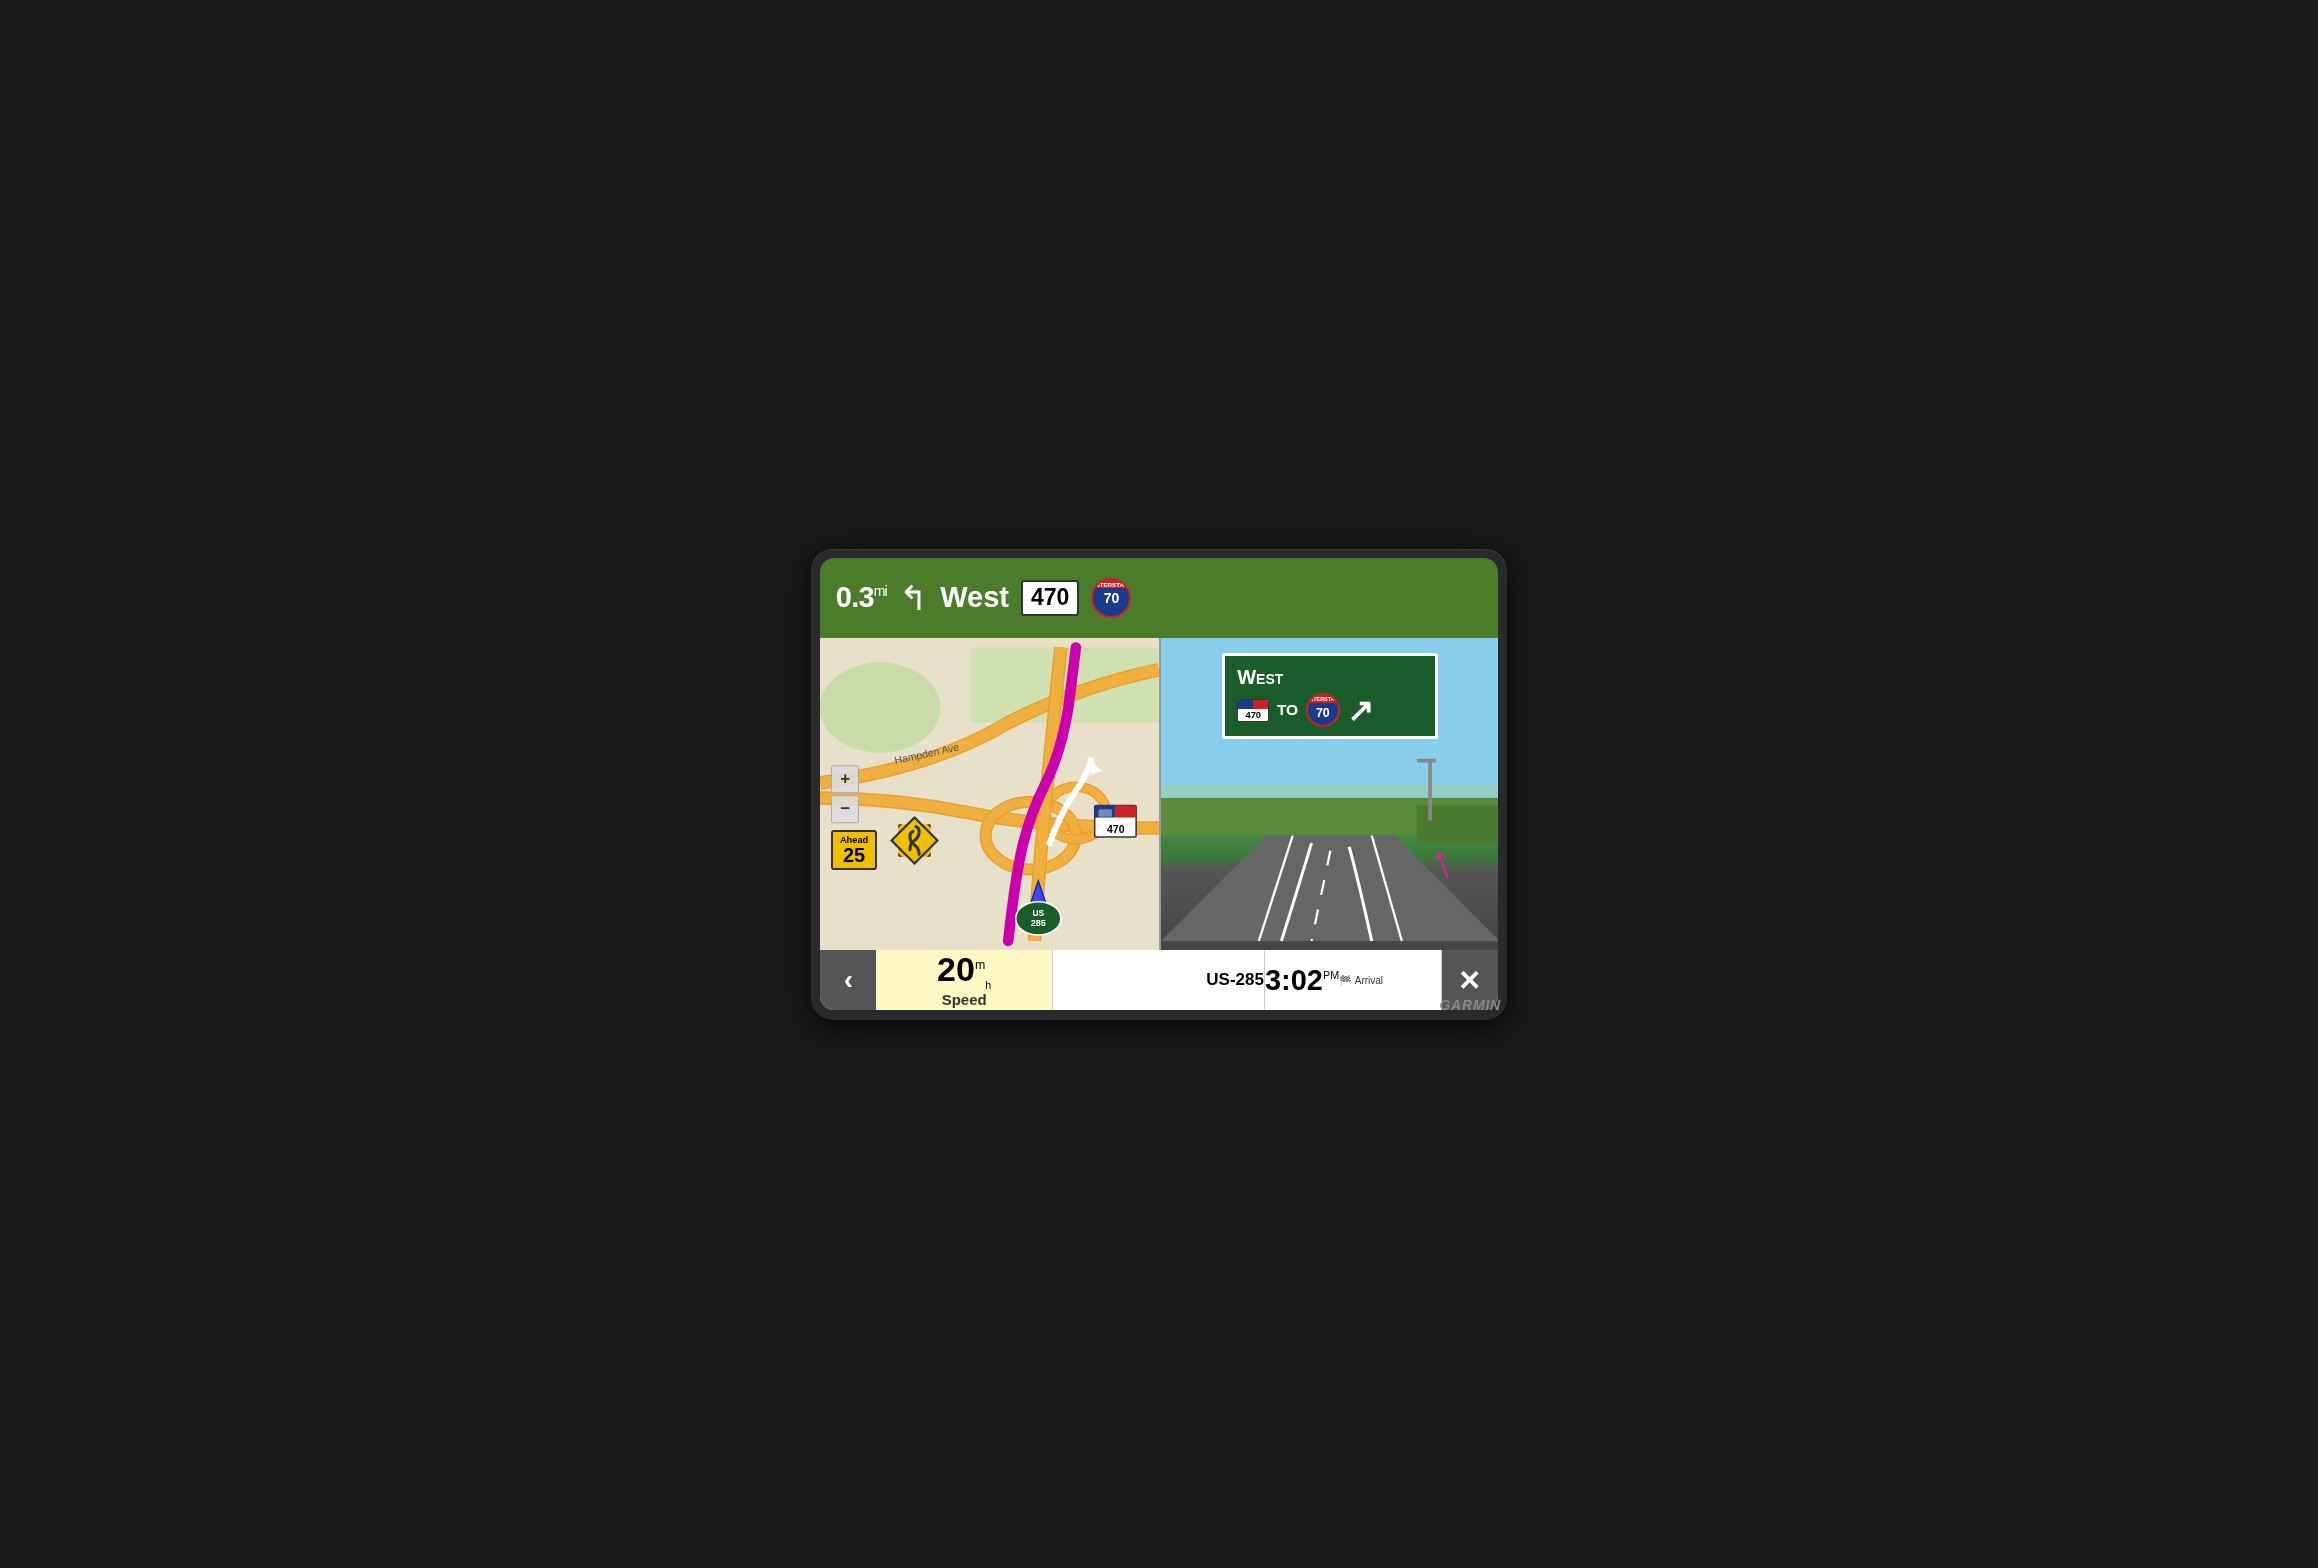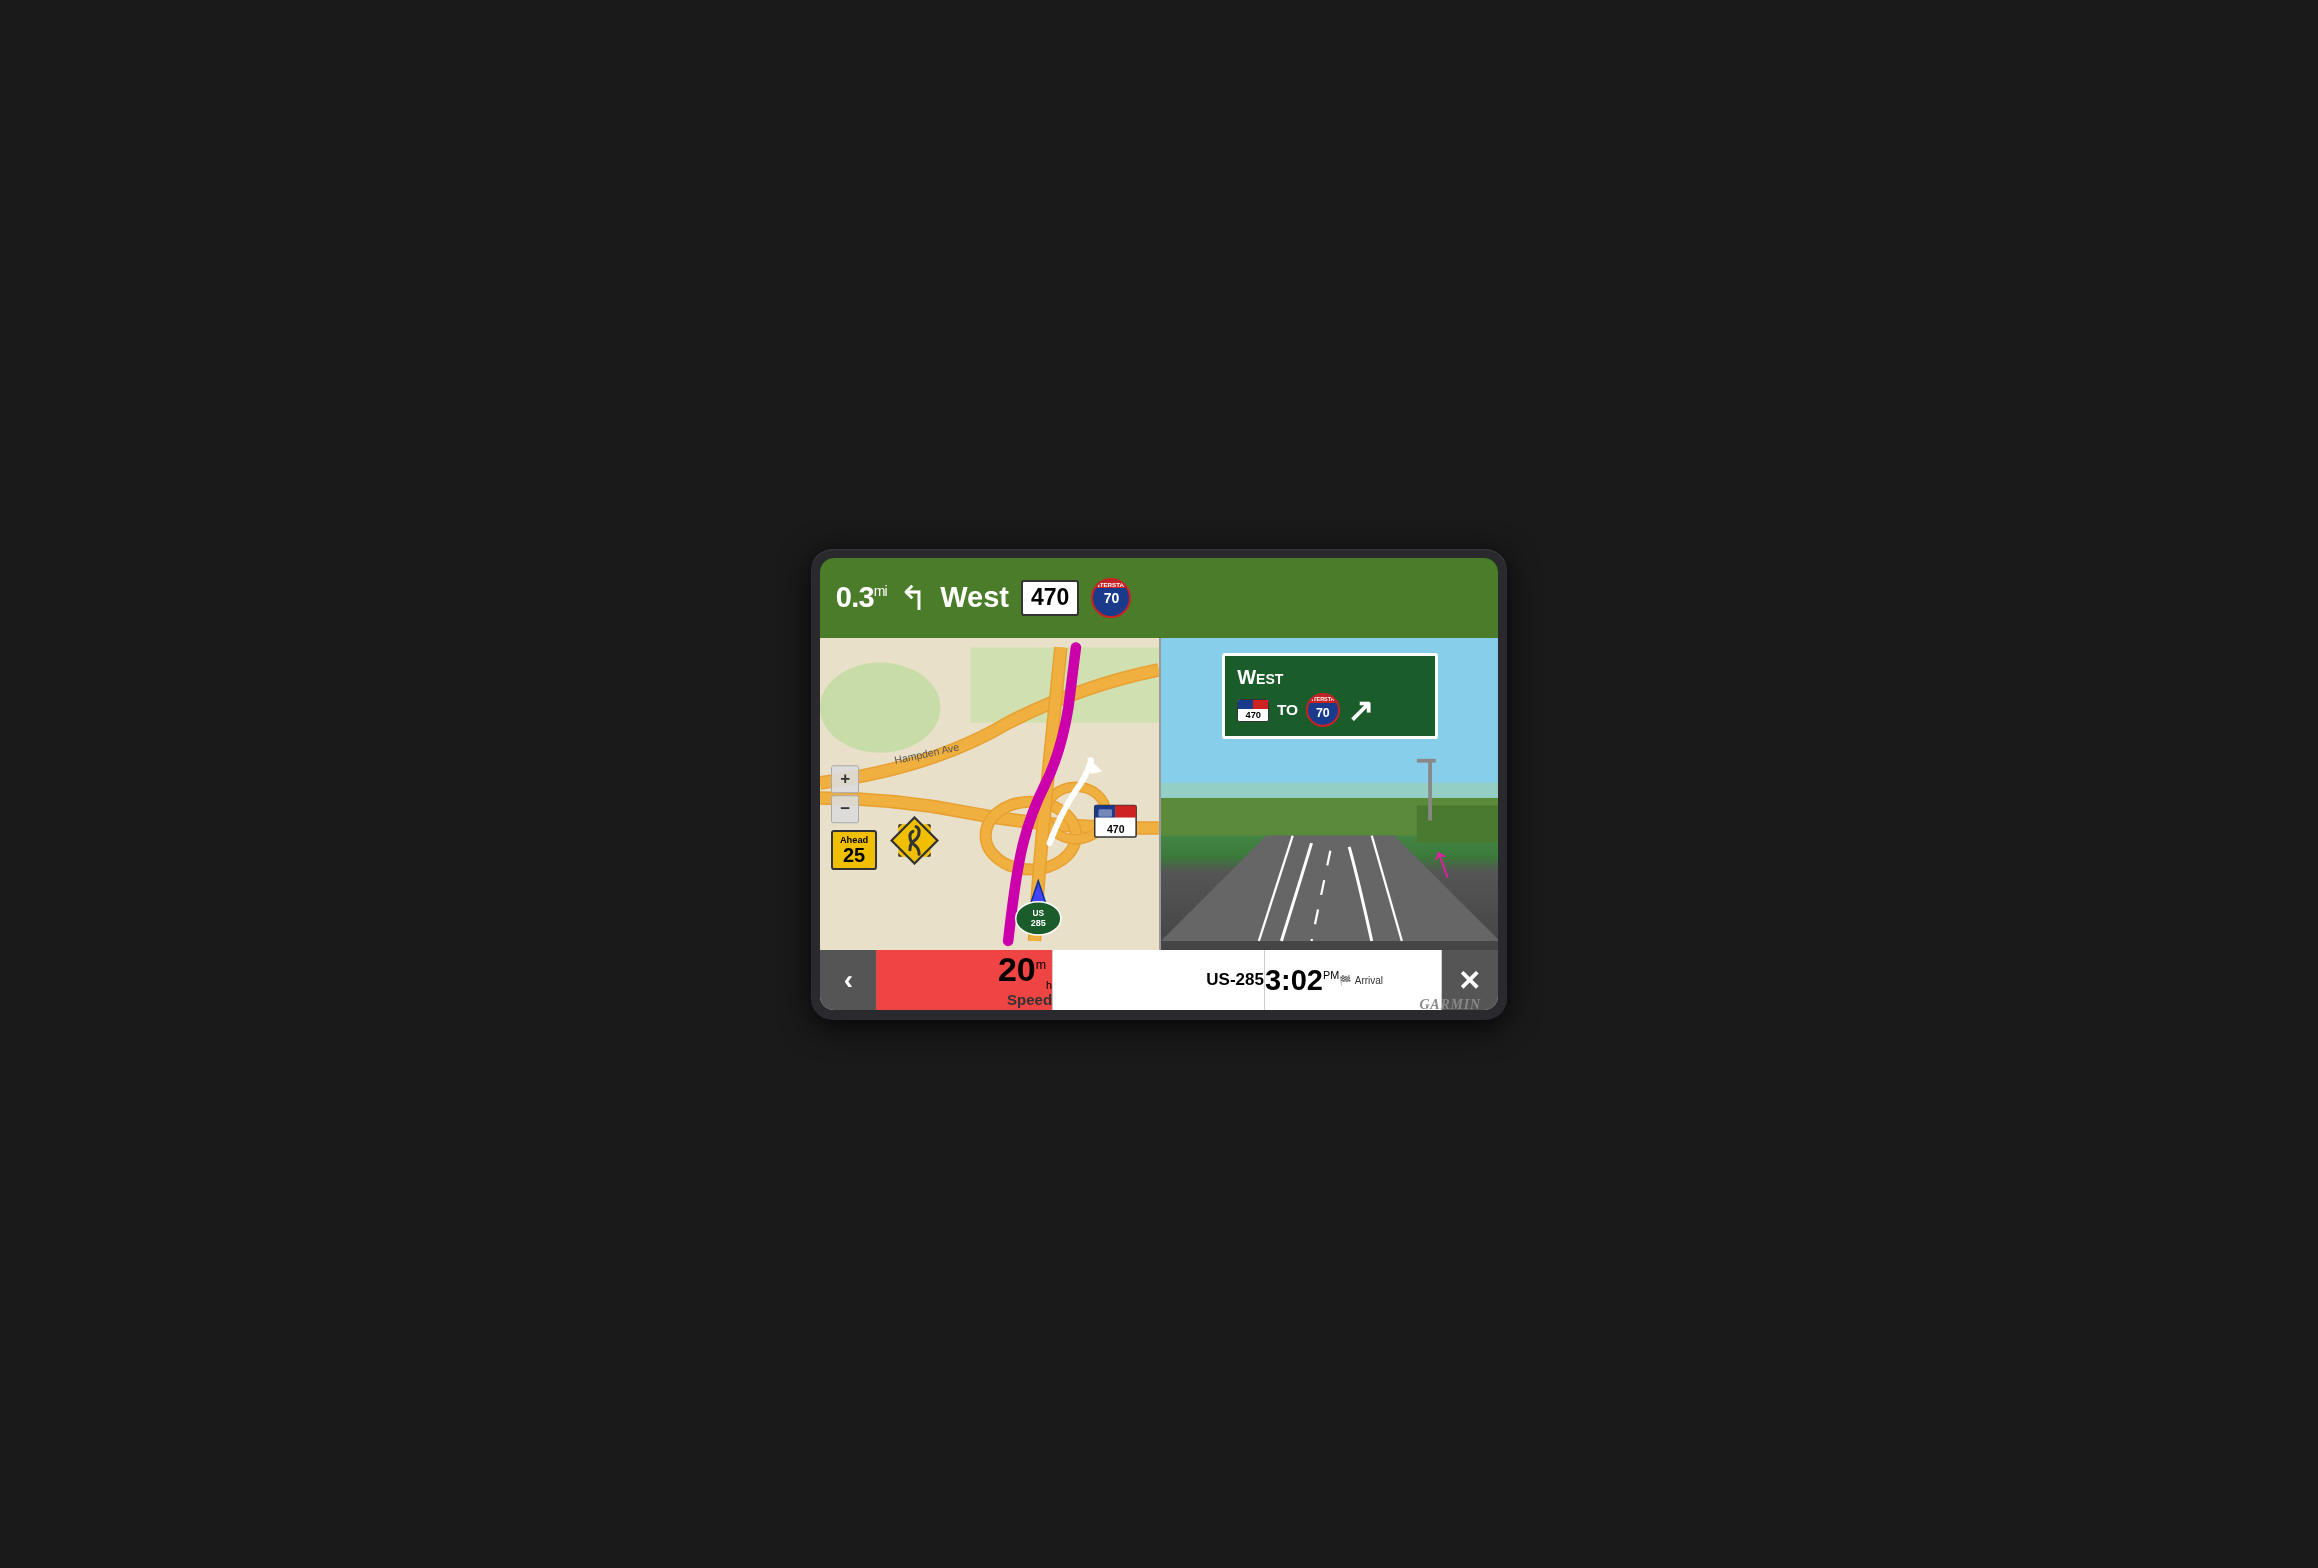--- a/index.html
+++ b/index.html
@@ -355,24 +355,24 @@
     .bottom-btn .btn-icon {
       color: white;
       font-size: 28px;
       font-weight: bold;
     }
 
     .speed-section {
       flex: 1;
       display: flex;
       flex-direction: column;
-      align-items: flex-end;
+      align-items: center;
       justify-content: center;
       border-right: 0.8px solid #ccc;
-      background: #ef4444;
+      background: #fef9c3;
     }
 
     .speed-value {
       font-size: 34px;
       font-weight: bold;
       color: #000;
       line-height: 1;
     }
 
     .speed-value sup {
@@ -434,27 +434,26 @@
       color: #333;
       display: flex;
       align-items: center;
       gap: 3.1px;
     }
 
     
     .garmin-logo {
       position: absolute;
       bottom: 6.2px;
-      right: 26px;
+      right: 6px;
       color: #888;
       font-size: 14px;
       font-weight: bold;
       font-style: italic;
       letter-spacing: 0.8px;
-      font-family: Liberation Serif, serif;
     }
 
     
     .road-separator {
       width: 1.5px;
       background: #999;
       flex-shrink: 0;
     }
   </style>
 </head>

